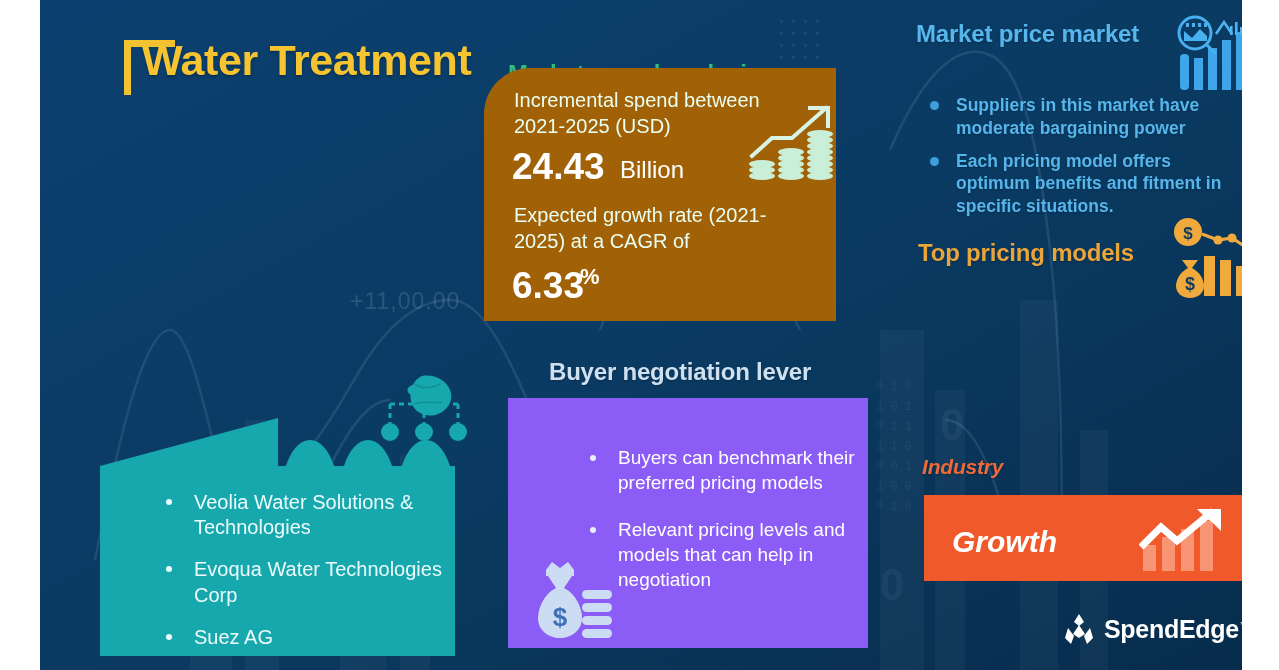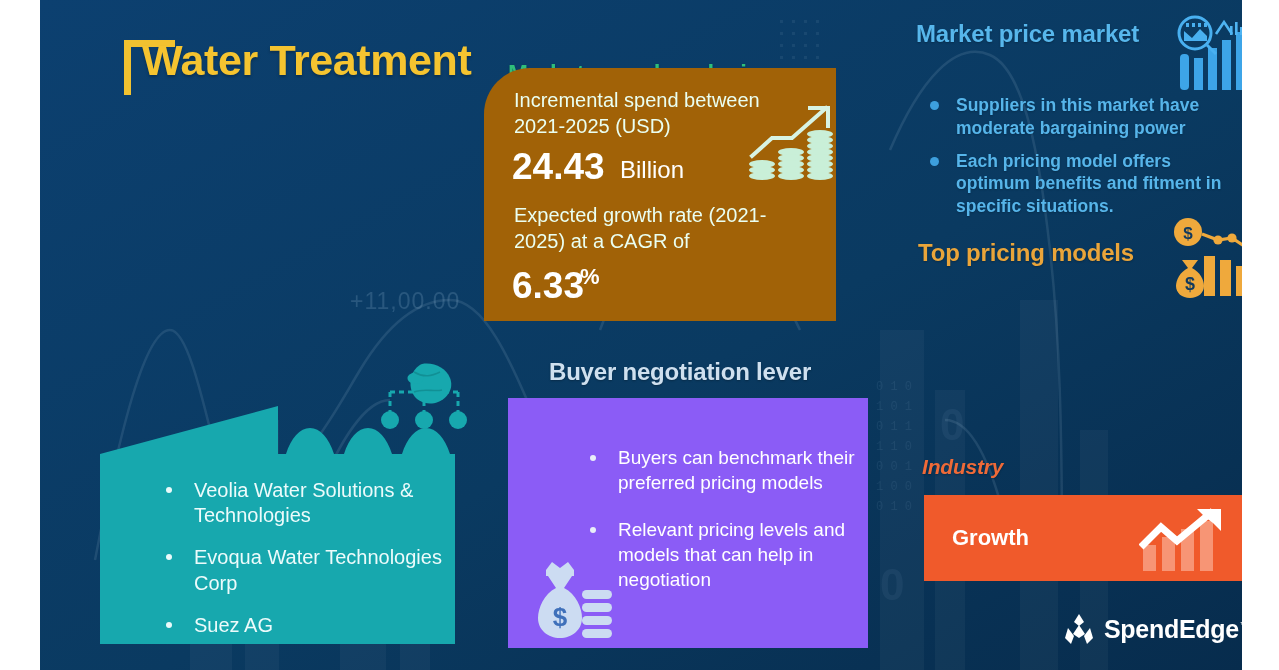--- a/index.html
+++ b/index.html
@@ -127,21 +127,21 @@
   }
   #pricing-icon { position: absolute; left: 1128px; top: 216px; }
 
   
   #industry-bar {
     position: absolute; left: 884px; top: 495px;
     width: 324px; height: 86px; background: #f05a2b;
   }
   #industry-label {
     position: absolute; left: 28px; top: 30px;
-    font-size: 22px; font-weight: bold; color: #ffffff;
+    font-size: 30px; font-weight: bold; color: #ffffff; font-style: italic;
   }
   #industry-icon { position: absolute; left: 215px; top: 12px; }
 
   
   #blue-panel {
     position: absolute; left: 468px; top: 398px;
     width: 360px; height: 250px; background: #8b5cf6;
   }
   #buyer-bullets { position: absolute; left: 38px; top: 32px; width: 300px; }
   #buyer-bullets li {
@@ -149,21 +149,21 @@
     color: #ffffff; font-size: 19px; line-height: 1.30;
     margin-bottom: 23px; padding-left: 32px;
   }
   #buyer-bullets li::before {
     content: ""; position: absolute; left: 4px; top: 9px;
     width: 6px; height: 6px; border-radius: 50%; background: #e8eef8;
   }
   #moneybag-icon { position: absolute; left: 22px; top: 158px; }
 
   
-  #teal-wrap { position: absolute; left: 60px; top: 366px; width: 370px; height: 280px; }
+  #teal-wrap { position: absolute; left: 60px; top: 378px; width: 370px; height: 280px; }
   #supp-bullets { position: absolute; left: 12px; top: 96px; width: 330px; }
   #supp-bullets li {
     position: relative; list-style: none;
     color: #ecfbfb; font-size: 20px; line-height: 1.26;
     margin-bottom: 17px; padding-left: 42px;
   }
   #supp-bullets li::before {
     content: ""; position: absolute; left: 14px; top: 9px;
     width: 6px; height: 6px; border-radius: 50%; background: #eafafa;
   }

